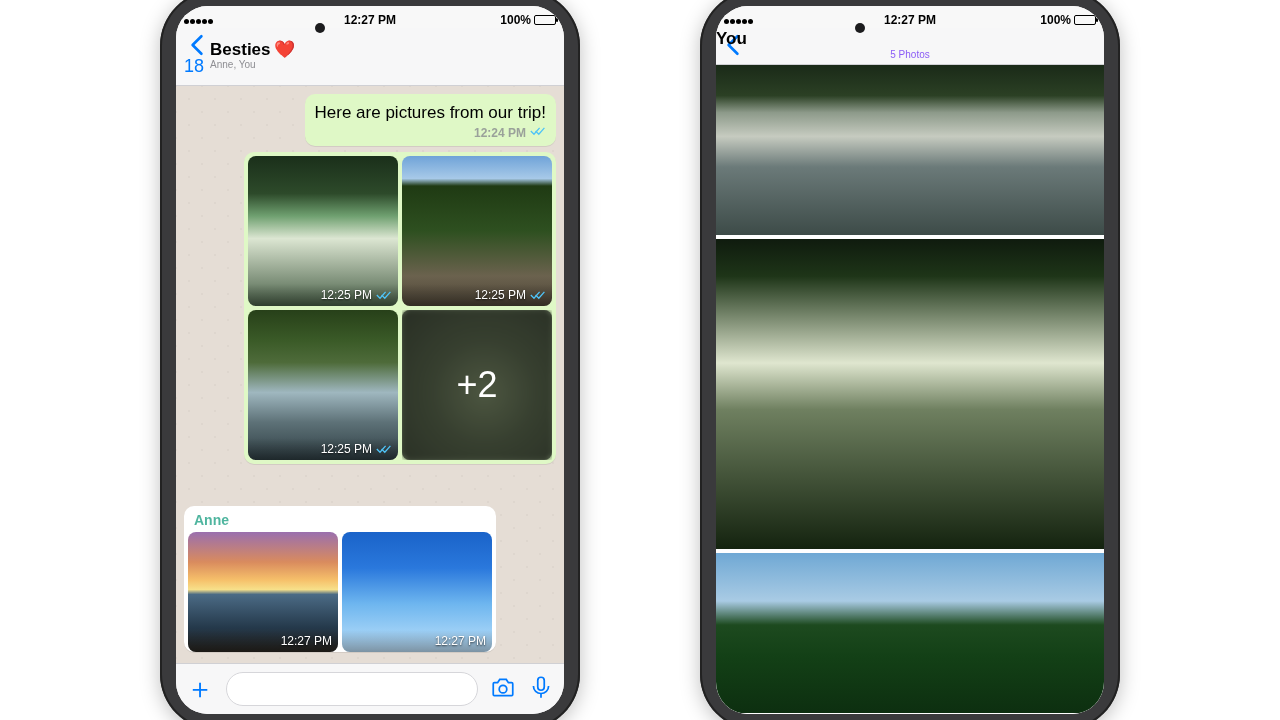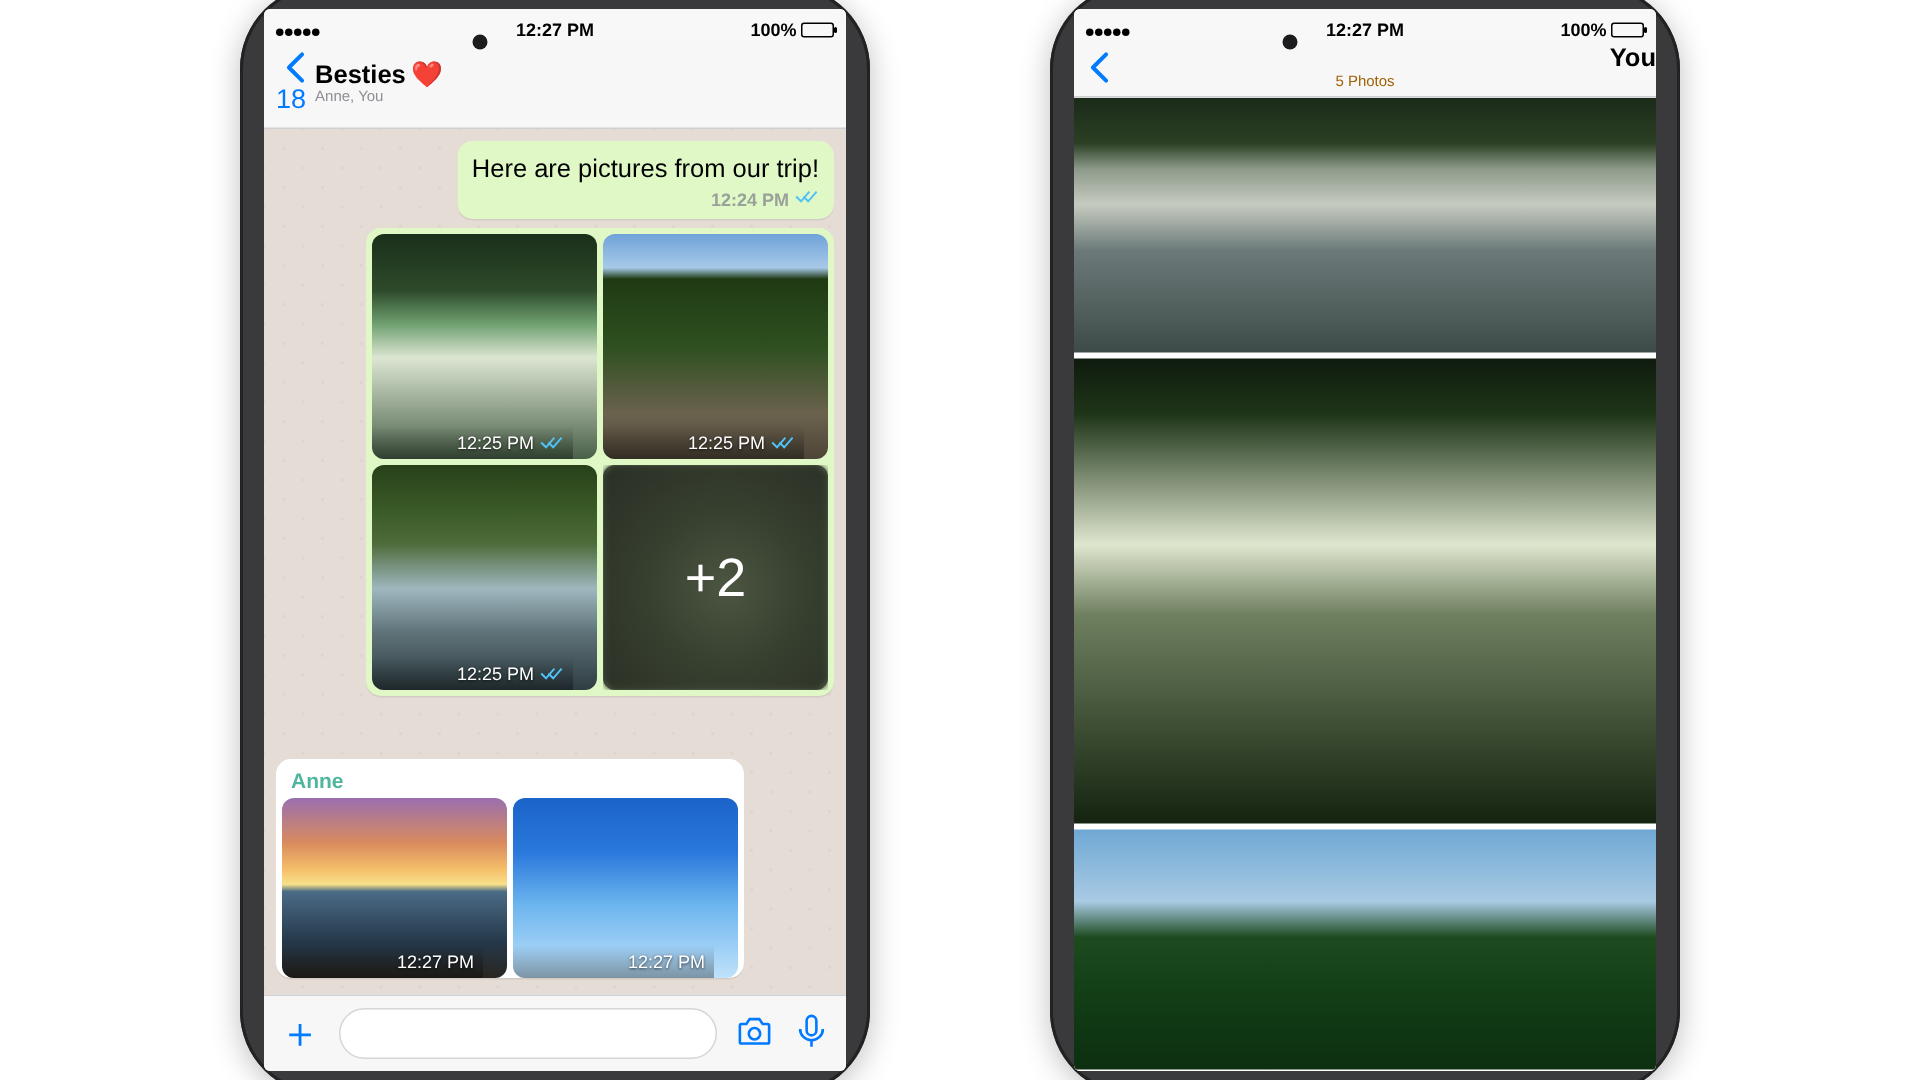--- a/index.html
+++ b/index.html
@@ -35,21 +35,21 @@
     content:"";
     position:absolute;
     top:33px; left:calc(50% - 55px);
     width:10px; height:10px; border-radius:50%;
     background:#1c1c1e;
   }
   .screen {
     width: 100%;
     height: 100%;
     background: #fff;
-    border-radius: 4px;
+    border-radius: 32px;
     overflow: hidden;
     display: flex;
     flex-direction: column;
     position: relative;
   }
 
   
   .status-bar {
     height: 22px;
     background: #f8f8f8;
@@ -88,22 +88,22 @@
     font-size:20px;
     font-weight:400;
     flex-direction:column;
   }
   .back svg{width:14px;height:22px;}
   .badge { color:#007aff; font-size:18px; margin-left:-2px;}
   .title-block { line-height:1.1; }
   .title-main { font-size:17px; font-weight:600; color:#000; display:flex; align-items:center; gap:4px;}
   .title-sub  { font-size:10px; color:#8e8e93; }
   .nav.center .title-block{ position:absolute; left:0; right:0; text-align:center;}
-  .nav.center .title-main{ justify-content:flex-end;}
-  .nav.center .title-sub{ color:#a16207;}
+  .nav.center .title-main{ justify-content:flex-start;}
+  .nav.center .title-sub{ color:#8b5cf6;}
 
   
   .chat-body {
     flex:1;
     background:#e5ddd5;
     background-image:
       radial-gradient(rgba(0,0,0,.03) 1px, transparent 1px),
       radial-gradient(rgba(0,0,0,.03) 1px, transparent 1px);
     background-size: 26px 26px;
     background-position: 0 0, 13px 13px;
@@ -136,21 +136,21 @@
     box-shadow:0 1px 0 rgba(0,0,0,.08);
   }
   .album .tile{
     width:150px; height:150px;
     border-radius:8px;
     position:relative;
     overflow:hidden;
   }
   .tile .ph{ width:100%; height:100%; }
   .tile .overlay{
-    position:absolute; left:0;right:16px;bottom:0;
+    position:absolute; left:0;right:0;bottom:0;
     padding:4px 6px;
     display:flex; justify-content:flex-end; align-items:center; gap:4px;
     font-size:12px; color:#fff;
     text-shadow:0 1px 2px rgba(0,0,0,.7);
     background:linear-gradient(transparent, rgba(0,0,0,.35));
     text-align:right;
   }
   .tile.more::after{
     content:""; position:absolute; inset:0;
     background:rgba(50,55,45,.55);

